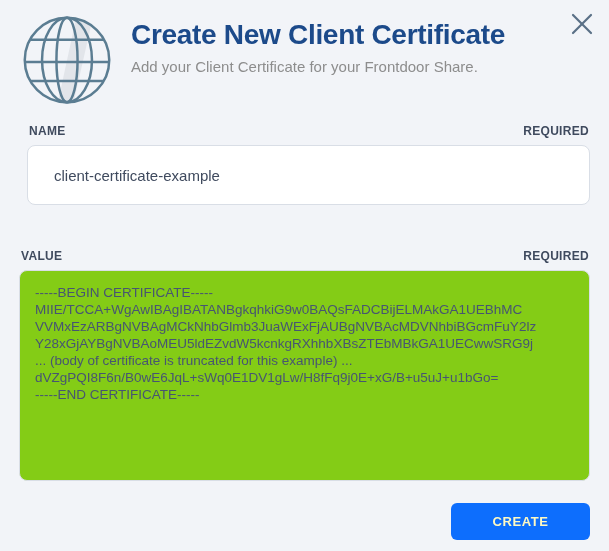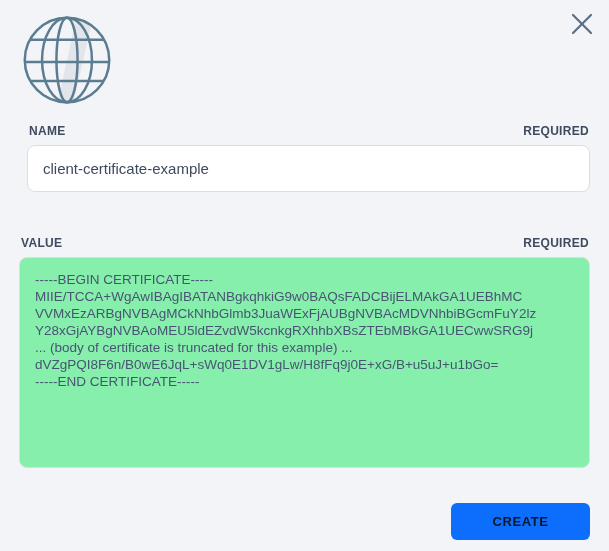--- a/index.html
+++ b/index.html
@@ -66,36 +66,36 @@
   .field-label, .required-badge {
     font-size: 12px;
     font-weight: bold;
     color: #3f4a5e;
     letter-spacing: 0.3px;
   }
   .name-section { margin-top: 16px; margin-left: 8px; }
   .value-section { margin-top: 44px; }
   .text-input {
     width: 100%;
-    height: 47px;
+    height: 60px;
     border: 1px solid #d9dee6;
     border-radius: 8px;
     background: #ffffff;
-    padding: 0 15px;
+    padding: 0 26px;
     font-family: "Liberation Sans", "DejaVu Sans", sans-serif;
     font-size: 15px;
     color: #3f4a5e;
     outline: none;
   }
   .cert-textarea {
     width: 100%;
     height: 211px;
     border: 1px solid #d9dee6;
     border-radius: 8px;
-    background: #86efac;
+    background: #84cc16;
     padding: 13px 15px;
     font-family: "Liberation Sans", "DejaVu Sans", sans-serif;
     font-size: 13.5px;
     line-height: 17px;
     color: #475572;
     resize: none;
     outline: none;
     overflow: hidden;
     white-space: pre;
   }
@@ -103,21 +103,21 @@
   .footer {
     margin-top: auto;
     display: flex;
     justify-content: flex-end;
     padding-bottom: 1px;
   }
   .create-btn {
     width: 139px;
     height: 37px;
     background: #0d6efd;
-    color: #0f172a;
+    color: #fef9c3;
     border: none;
     border-radius: 6px;
     font-family: "Liberation Sans", "DejaVu Sans", sans-serif;
     font-size: 13px;
     font-weight: bold;
     letter-spacing: 0.6px;
     cursor: pointer;
   }
 </style>
 </head>
@@ -138,20 +138,24 @@
         </g>
         <g fill="none" stroke="#5b7d92" stroke-width="2.6">
           <circle cx="50" cy="50" r="44"></circle>
           <ellipse cx="50" cy="50" rx="11" ry="44"></ellipse>
           <ellipse cx="50" cy="50" rx="26" ry="44"></ellipse>
           <line x1="12" y1="29" x2="88" y2="29"></line>
           <line x1="6" y1="52" x2="94" y2="52"></line>
           <line x1="12" y1="72" x2="88" y2="72"></line>
         </g>
       </svg>
+    </div>
+    <div class="header-text">
+      <div class="title">Create New Client Certificate</div>
+      <div class="subtitle">Add your Client Certificate for your Frontdoor Share.</div>
     </div>
   </div>
 
   <button class="close-btn">
     <span>
       <svg width="26" height="26" viewBox="0 0 26 26">
         <g stroke="#5a7086" stroke-width="2.2" stroke-linecap="round">
           <line x1="4" y1="4" x2="22" y2="22"></line>
           <line x1="22" y1="4" x2="4" y2="22"></line>
         </g>

